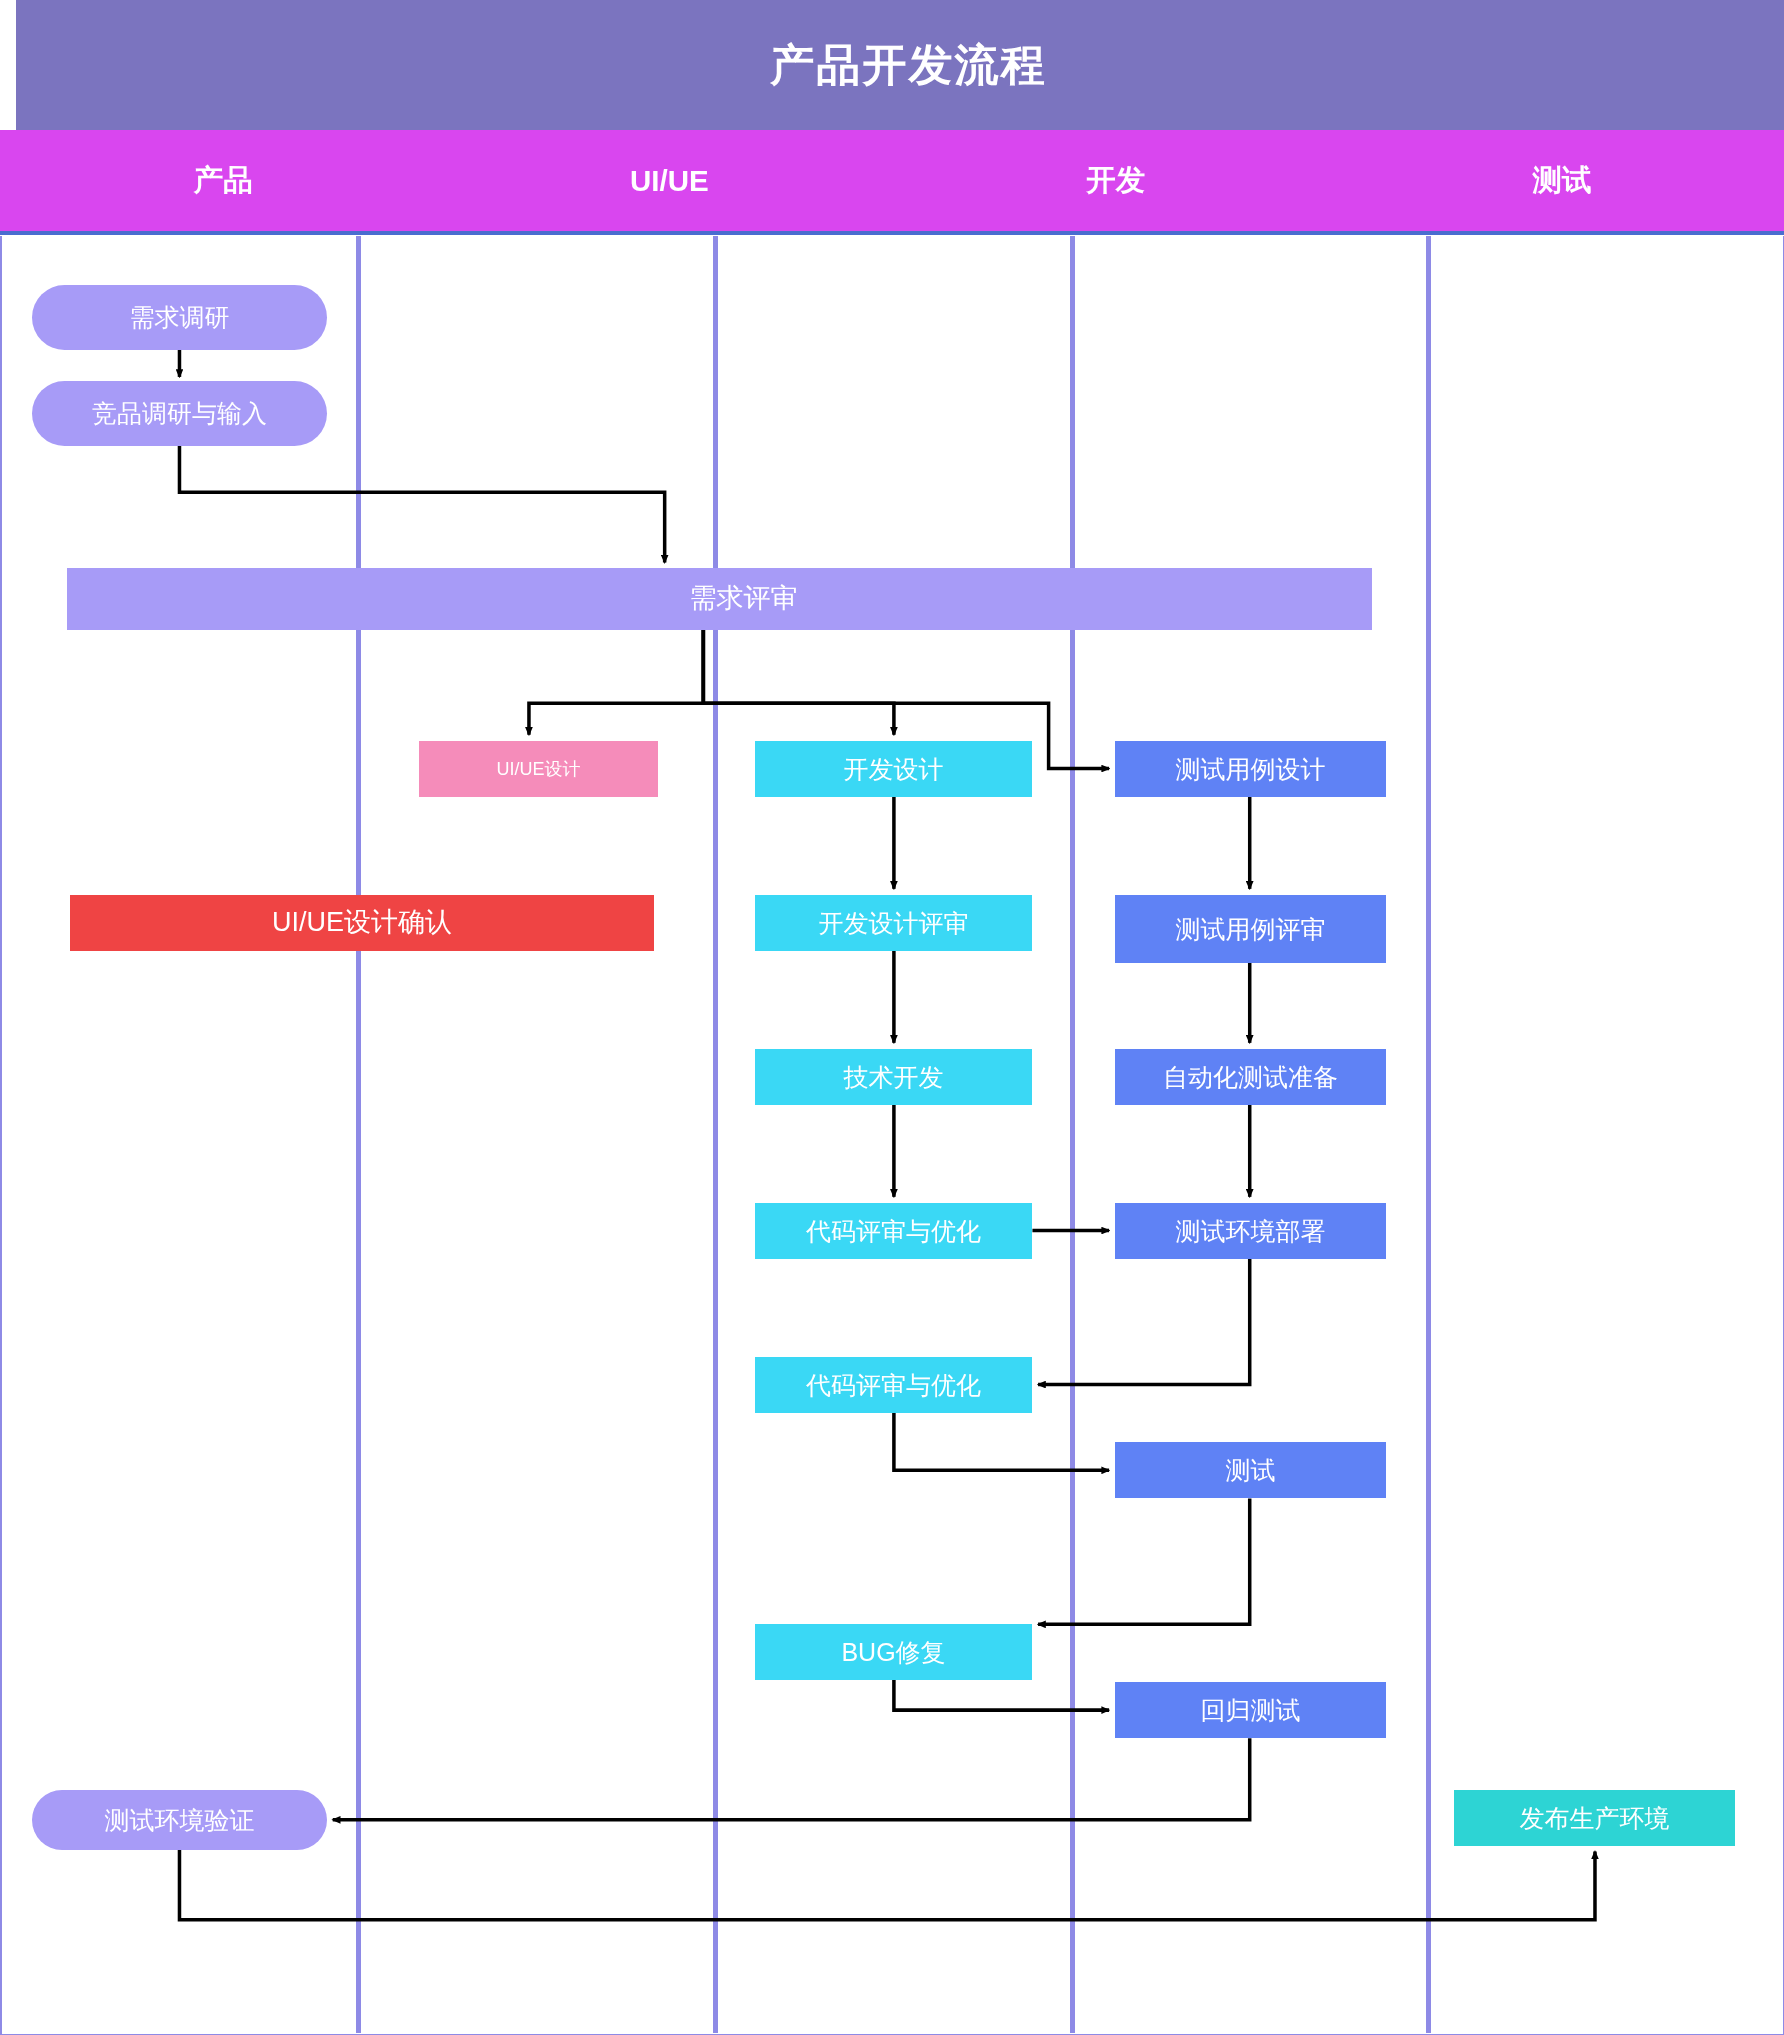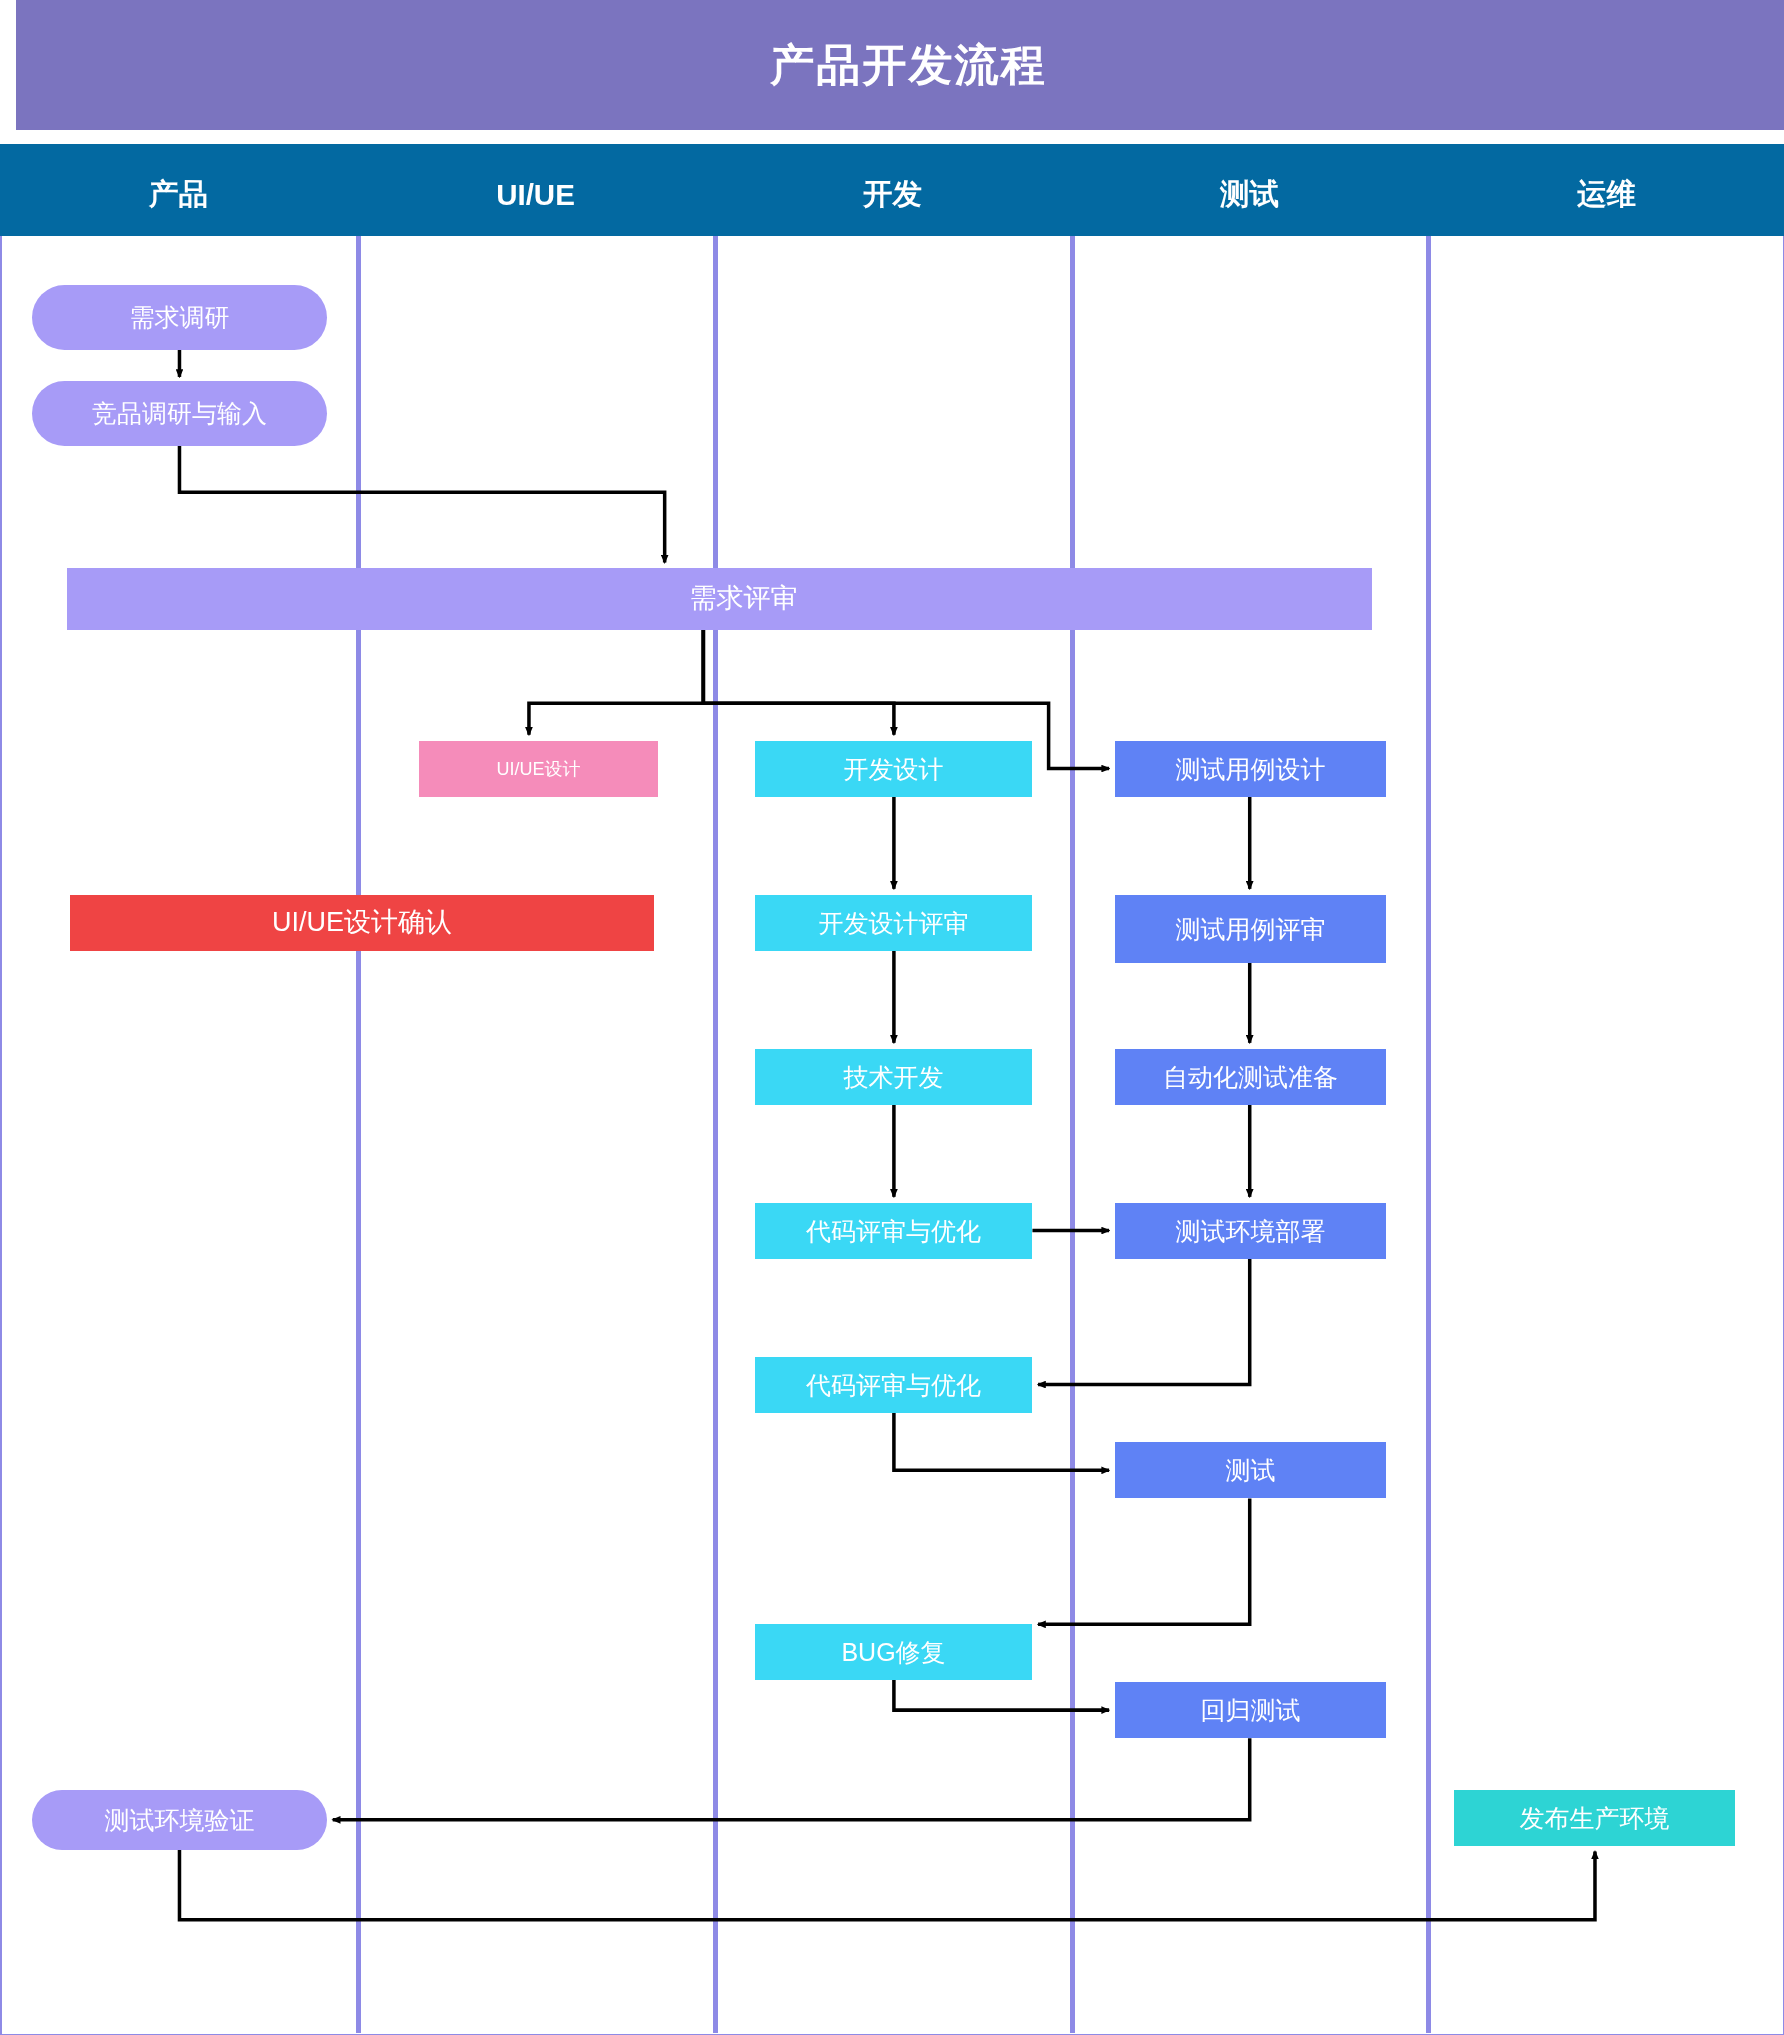--- a/index.html
+++ b/index.html
@@ -66,26 +66,25 @@
 </style>
 </head>
 <body>
 
 <div id="page">
 
   <div id="title-bar" style="background: rgb(123, 116, 191); margin-left: 16px;">
     <div id="title-text">产品开发流程</div>
   </div>
 
-  <div id="header-band" style="background: #0369a1; border-bottom-color: rgb(74, 109, 207); margin-top: 14px;">
+  <div id="header-band" style="background: #d946ef; border-bottom-color: rgb(74, 109, 207);">
     <div class="col-header">产品</div>
     <div class="col-header">UI/UE</div>
     <div class="col-header">开发</div>
     <div class="col-header">测试</div>
-    <div class="col-header">运维</div>
   </div>
 
   <div id="lane-area" style="border-color: rgb(142, 138, 230);">
     <div class="lane-divider" style="left: 354px; background: rgb(142, 138, 230);"></div>
     <div class="lane-divider" style="left: 711px; background: rgb(142, 138, 230);"></div>
     <div class="lane-divider" style="left: 1068px; background: rgb(142, 138, 230);"></div>
     <div class="lane-divider" style="left: 1424px; background: rgb(142, 138, 230);"></div>
   </div>
 
   <svg id="flow-svg" viewBox="0 0 2538 2894">

